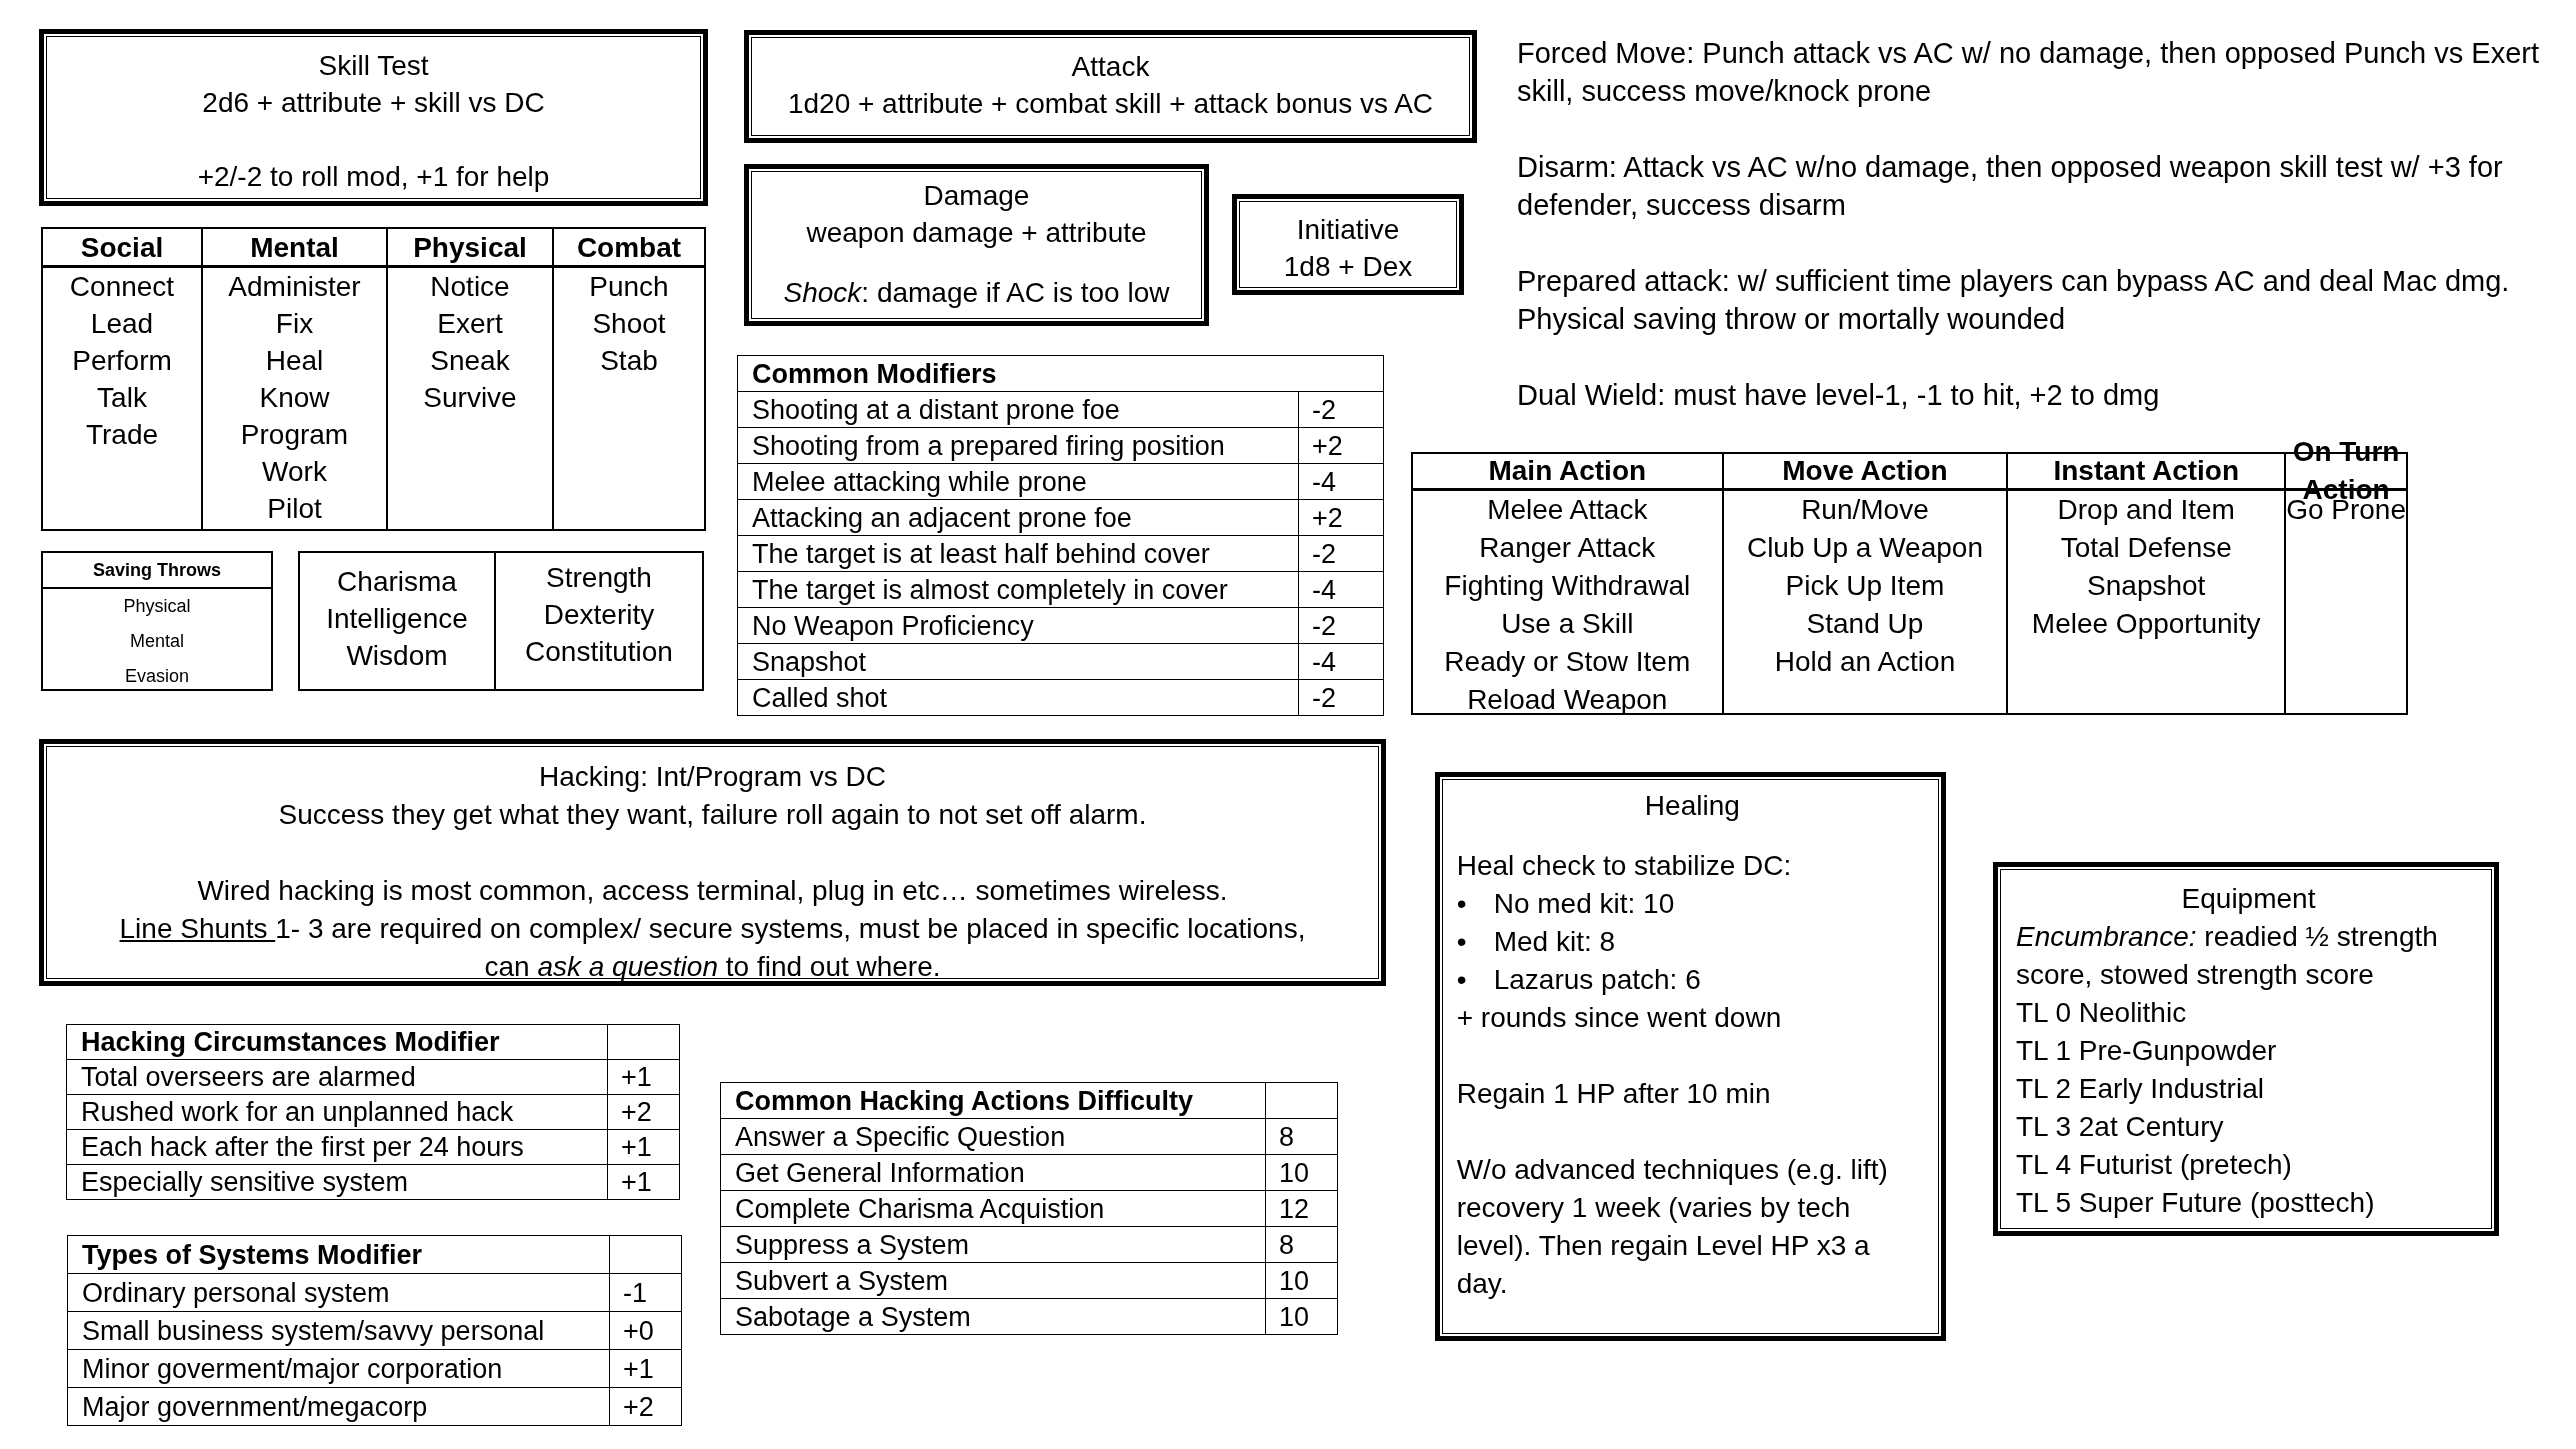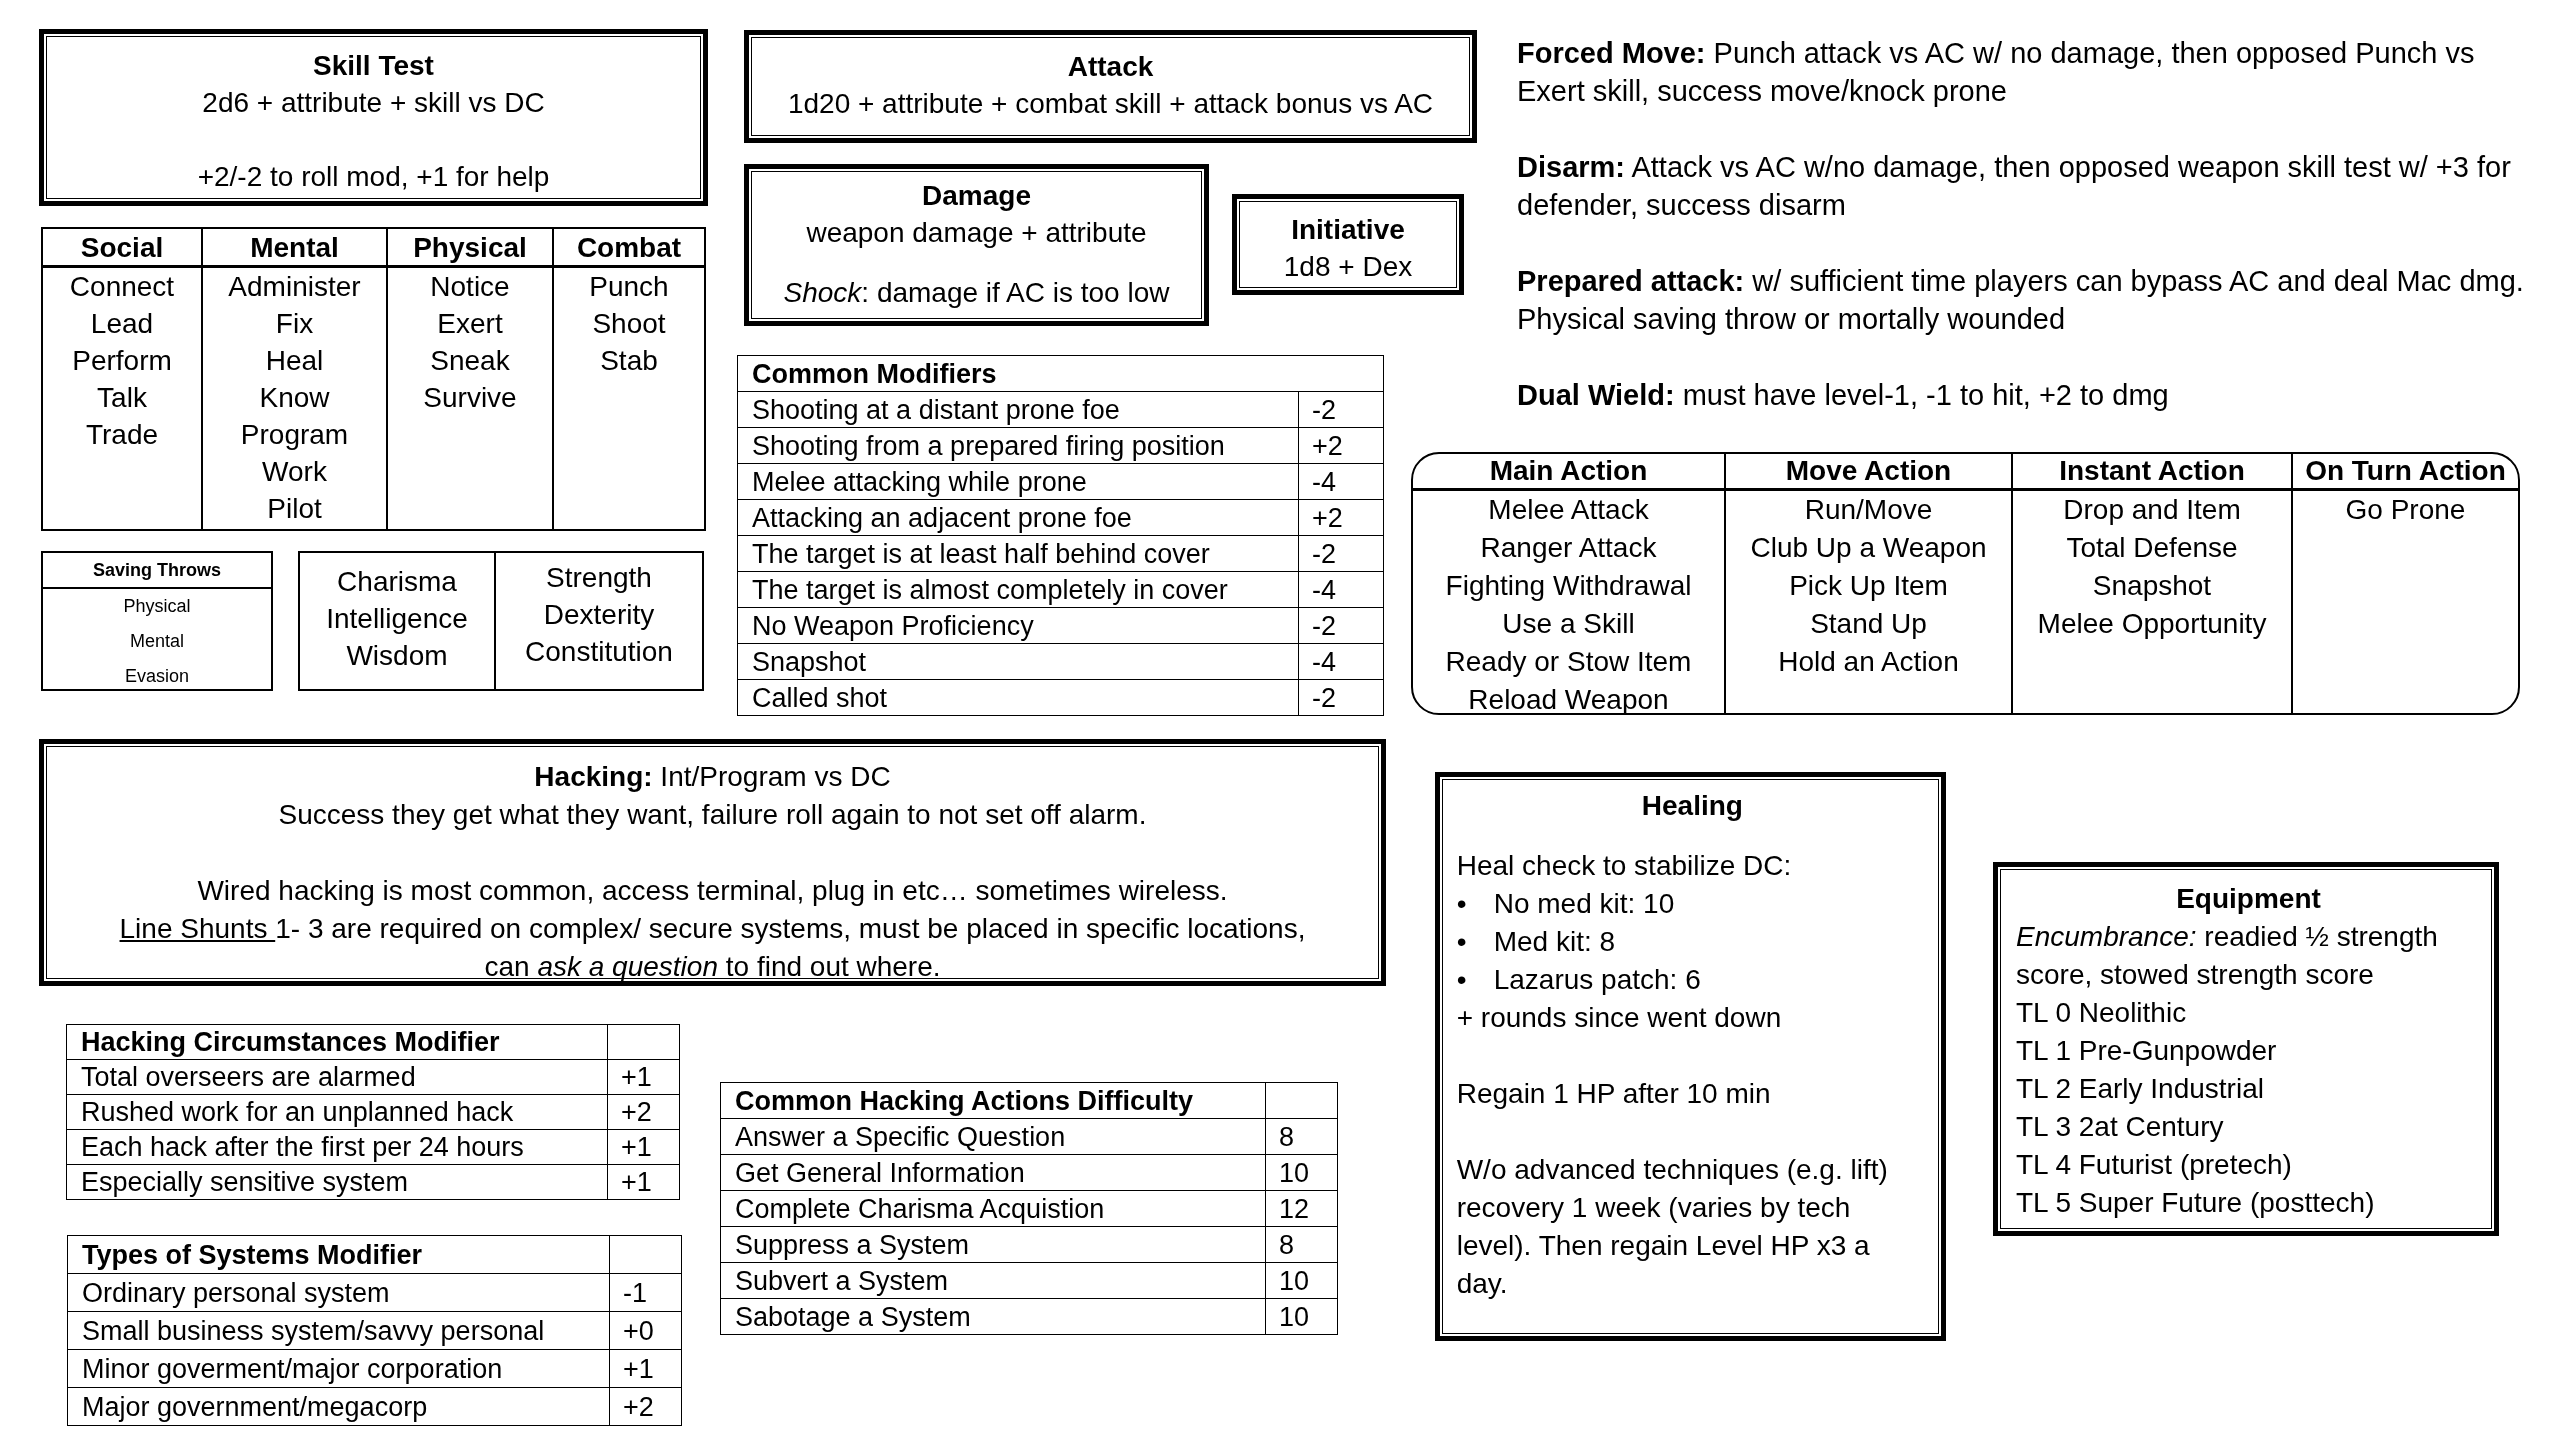--- a/index.html
+++ b/index.html
@@ -12,21 +12,21 @@
   
   .dbox {
     position: absolute; box-sizing: border-box;
     border: 5.8px solid #000; background: #fff;
   }
   .dbox > .inner {
     position: absolute; left: 1.9px; top: 1.9px; right: 1.9px; bottom: 1.9px;
     border: 1.9px solid #000; box-sizing: border-box;
   }
   .center { text-align: center; }
-  .b { font-weight: bold; text-align: center; }
+  .b { font-weight: normal; text-align: center; }
   .i { font-style: italic; }
   .u { text-decoration: underline; }
 
   
   table.grid { position: absolute; border-collapse: collapse; box-sizing: border-box; }
   table.grid td, table.grid th {
     border: 1.9px solid #000; padding: 0 14px; font-size: 27px; line-height: 32px;
     text-align: left; vertical-align: middle; font-weight: normal; white-space: nowrap;
   }
   table.grid th { font-weight: bold; }
@@ -188,21 +188,21 @@
 <div class="abs rule-text" style="left:1517px;top:34px;width:1030px;font-size:29px;line-height:38px;">
   <p><span class="b">Forced Move:</span><span> Punch attack vs AC w/ no damage, then opposed Punch vs Exert skill, success move/knock prone</span></p>
   <p style="height:38px;"></p>
   <p><span class="b">Disarm:</span><span> Attack vs AC w/no damage, then opposed weapon skill test w/ +3 for defender, success disarm</span></p>
   <p style="height:38px;"></p>
   <p><span class="b">Prepared attack:</span><span> w/ sufficient time players can bypass AC and deal Mac dmg. Physical saving throw or mortally wounded</span></p>
   <p style="height:38px;"></p>
   <p><span class="b">Dual Wield:</span><span> must have level-1, -1 to hit, +2 to dmg</span></p>
 </div>
 
-<div class="coltable" style="left:1411px;top:452px;width:1109px;height:263px;font-size:28px;line-height:38px;border-radius:28px;">
+<div class="coltable" style="left:1411px;top:452px;width:997px;height:263px;font-size:28px;line-height:38px;">
   <div class="col" style="width:311px;">
     <div class="head" style="height:37px;">Main Action</div>
     <div class="cell">Melee Attack</div>
     <div class="cell">Ranger Attack</div>
     <div class="cell">Fighting Withdrawal</div>
     <div class="cell">Use a Skill</div>
     <div class="cell">Ready or Stow Item</div>
     <div class="cell">Reload Weapon</div>
   </div>
   <div class="col" style="width:287px;">

